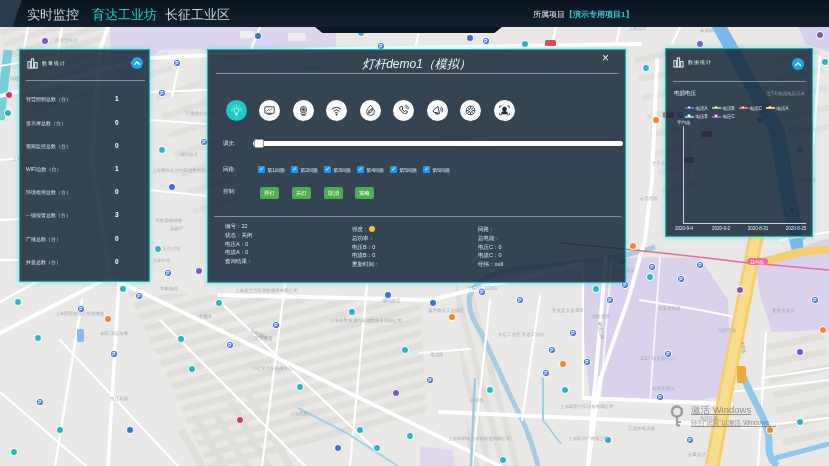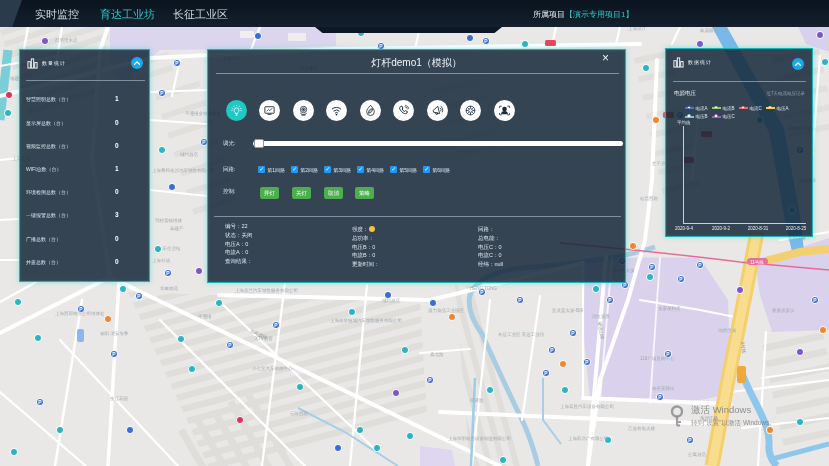--- a/index.html
+++ b/index.html
@@ -1,40 +1,40 @@
 <!DOCTYPE html>
 <html><head>
 <meta charset="utf-8">
 <style>
 * { margin:0; padding:0; box-sizing:border-box; -webkit-font-smoothing:antialiased; }
 html,body { width:829px; height:466px; overflow:hidden; font-family:"Liberation Sans",sans-serif; }
 #stage { position:relative; width:829px; height:466px; background:#e9e8e6; overflow:hidden; }
 #map { position:absolute; left:0; top:0; }
 
 #topbar { position:absolute; left:0; top:0; width:829px; height:27px; background:linear-gradient(#0a141f,#13202d); z-index:30; }
-#topbar .tab { position:absolute; top:0; height:16px; line-height:29px; font-size:11px; color:#cdd6de;margin-left:8px; }
+#topbar .tab { position:absolute; top:0; height:16px; line-height:29px; font-size:13px; color:#cdd6de; }
 #topbar .tab.active { color:#2fc9c9; }
 #tabline { position:absolute; left:89px; top:25px; width:42px; height:2px; background:#2fc9c9; }
 #trap { position:absolute; left:315px; top:27px; width:187px; height:6px; background:#0c1826; clip-path:polygon(0 0,100% 0,96% 100%,4% 100%); z-index:29; }
 #proj { position:absolute; left:533px; top:0; height:27px; line-height:29px; font-size:8px; color:#e8eef3; z-index:31; }
-#proj b { color:#2fc9c9; font-weight:normal; }
+#proj b { color:#2fc9c9; font-weight:bold; }
 
 .panel { position:absolute; background:rgba(20,39,56,0.85); border:1px solid rgba(26,196,196,0.85); box-shadow:0 0 5px rgba(25,220,210,0.5), inset 0 0 3px rgba(25,220,210,0.22); z-index:20; color:#e6edf2; }
 .phead { position:absolute; left:7px; top:6px; height:14px; display:flex; align-items:center; }
 .ptitle { font-size:5px; color:#f0f5f8; letter-spacing:1px; margin-left:4px; }
 .pcirc { position:absolute; border-radius:50%; background:#1ba7e8; display:flex; align-items:center; justify-content:center; }
 .pdiv { position:absolute; height:1px; background:rgba(205,220,230,0.5); }
 
 #lp { left:19px; top:49px; width:131px; height:233px; }
 #lp .row { position:absolute; left:6px; width:119px; height:10px; }
 #lp .row .lb { position:absolute; left:0; top:0.5px; font-size:5px; color:#dde6ed; }
 #lp .row .vl { position:absolute; left:89px; top:-0.5px; font-size:6.5px; font-weight:bold; color:#fff; }
 
 #md { left:207px; top:49px; width:419px; height:234px; }
-#md .title { position:absolute; left:0; top:6px; width:100%; text-align:center; font-size:10px; color:#f2f6f9; }
+#md .title { position:absolute; left:0; top:6px; width:100%; text-align:center; font-size:12px; color:#f2f6f9;font-style:italic; }
 #md .x { position:absolute; left:394px; top:1px; font-size:12px; color:#eef3f6; }
 .ic { position:absolute; width:21px; height:21px; border-radius:50%; background:#fff; display:flex; align-items:center; justify-content:center; }
 .ic.on { background:#1fc9c4; }
 #md .lbl { position:absolute; left:15px; font-size:5.5px; color:#dde6ed; }
 #slider { position:absolute; left:45px; top:91px; width:370px; height:5px; background:#fff; border-radius:3px; }
 #knob { position:absolute; left:0.5px; top:-2px; width:10px; height:9px; background:#fff; border:1px solid #999; border-radius:2px; }
 .cbi { position:absolute; top:115px; height:9px; display:flex; align-items:center; }
 .cb { width:7px; height:7px; background:#2196f3; border-radius:1px; color:#fff; font-size:6px; line-height:7px; text-align:center; }
 .cbt { font-size:5px; color:#e2eaf0; margin-left:2px; }
 .btn { position:absolute; top:137px; width:19px; height:12px; background:#4cae4c; border-radius:2px; color:#fff; font-size:5.5px; text-align:center; line-height:12px; }
@@ -45,21 +45,21 @@
 #rp .sub { position:absolute; left:8px; top:41px; font-size:5.5px; color:#eef3f7; }
 #rp .sub2 { position:absolute; right:7px; top:42px; font-size:4.5px; color:#93a5b2; }
 .lg { position:absolute; height:8px; display:flex; align-items:center; }
 .lgm { width:9px; height:2px; position:relative; }
 .lgm i { position:absolute; left:2px; top:-1.5px; width:3.5px; height:3.5px; border-radius:50%; background:#fff; border:1px solid; }
 .lgt { font-size:4.5px; color:#e2eaf0; margin-left:1.5px; }
 #avg { position:absolute; left:11px; top:71px; font-size:4.5px; color:#dfe8ee; }
 .ax { position:absolute; background:rgba(255,255,255,0.75); }
 .xl { position:absolute; top:177px; font-size:4.5px; color:#e8eef3; width:40px; text-align:center; }
 
-#wm { position:absolute; left:691px; top:404px; z-index:5; color:rgba(110,112,118,0.75); }
+#wm { position:absolute; left:691px; top:404px; z-index:5; color:rgba(110,112,118,0.75);text-decoration:underline; }
 #wm .l1 { font-size:9.5px; }
 #wm .l2 { font-size:6.5px; margin-top:2px; }
 </style>
 </head>
 <body>
 <div id="stage">
 <svg id="map" width="829" height="466">
       <rect width="829" height="466" fill="#e9e8e6"></rect>
 <defs>
 <clipPath id="bl">

